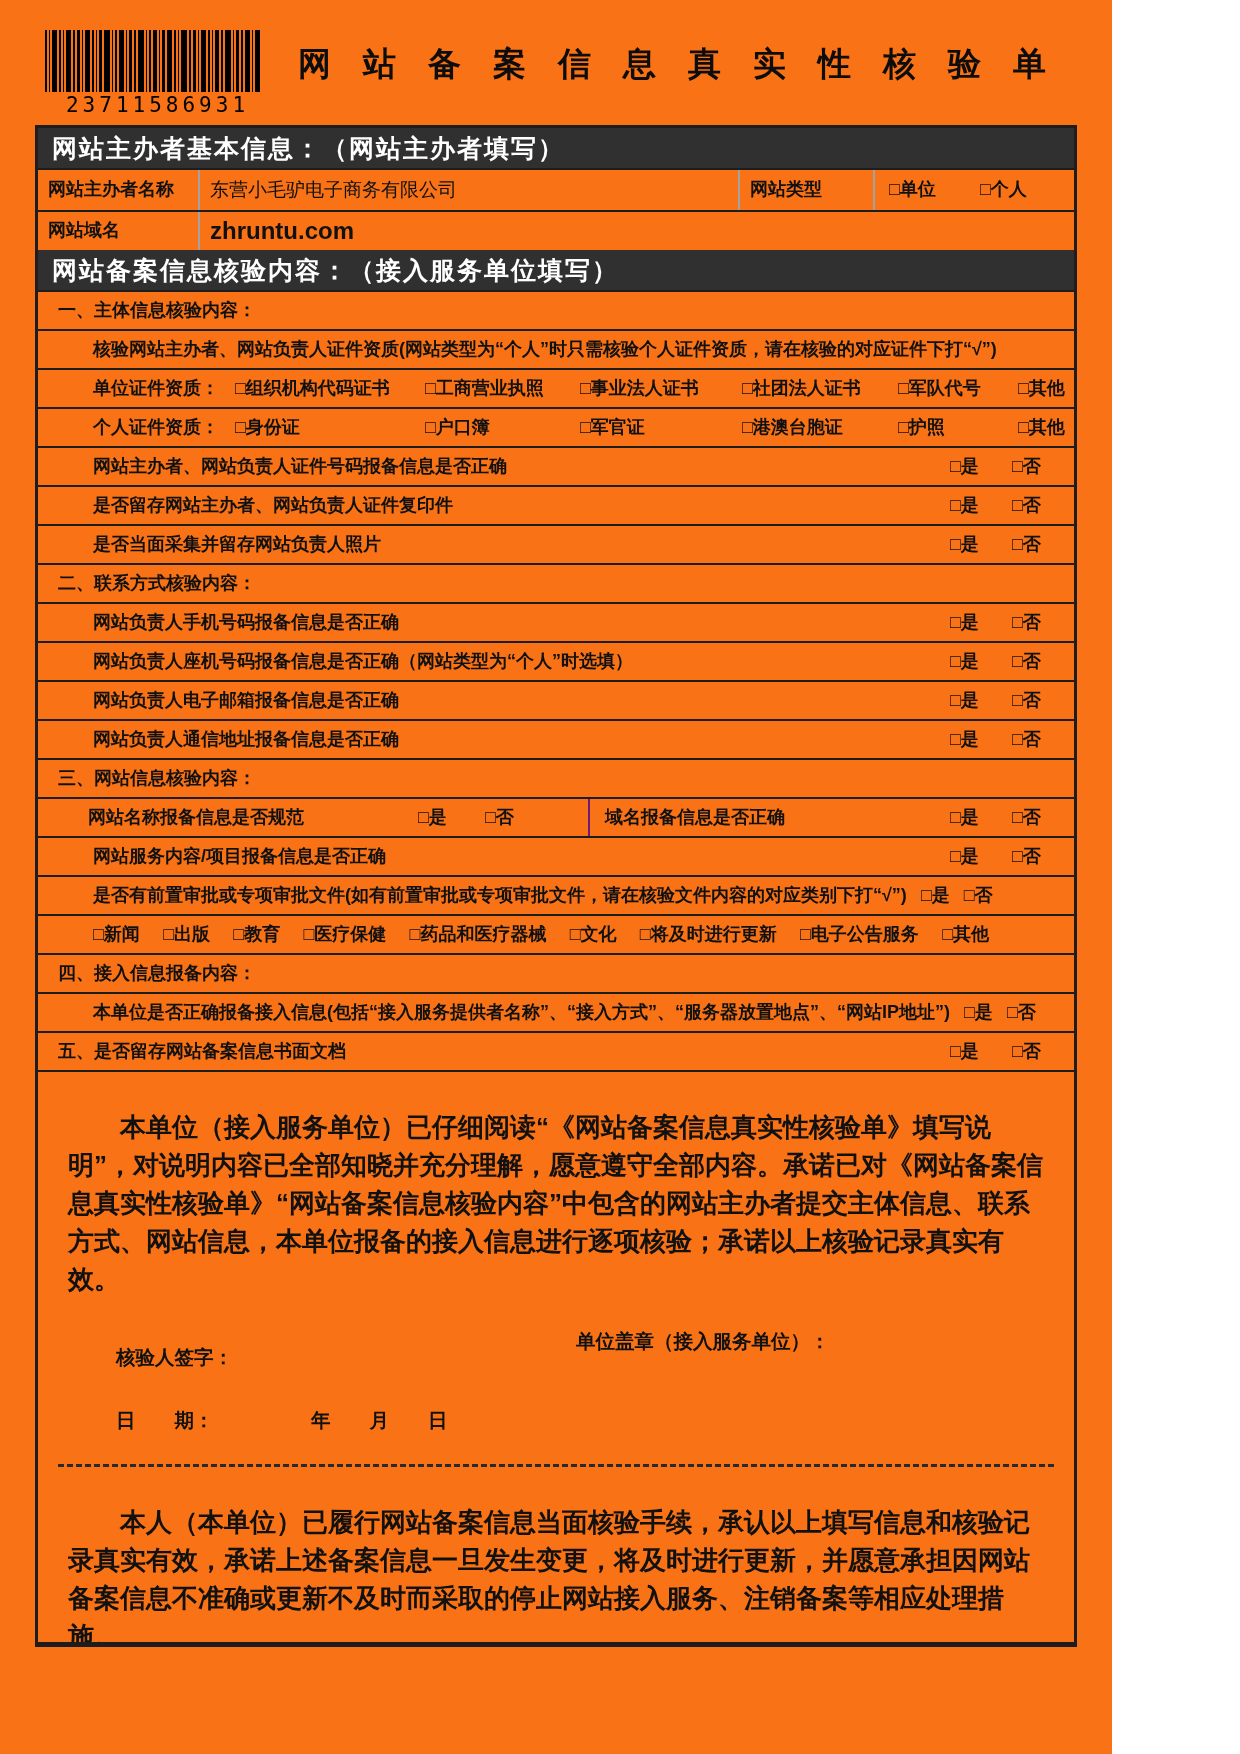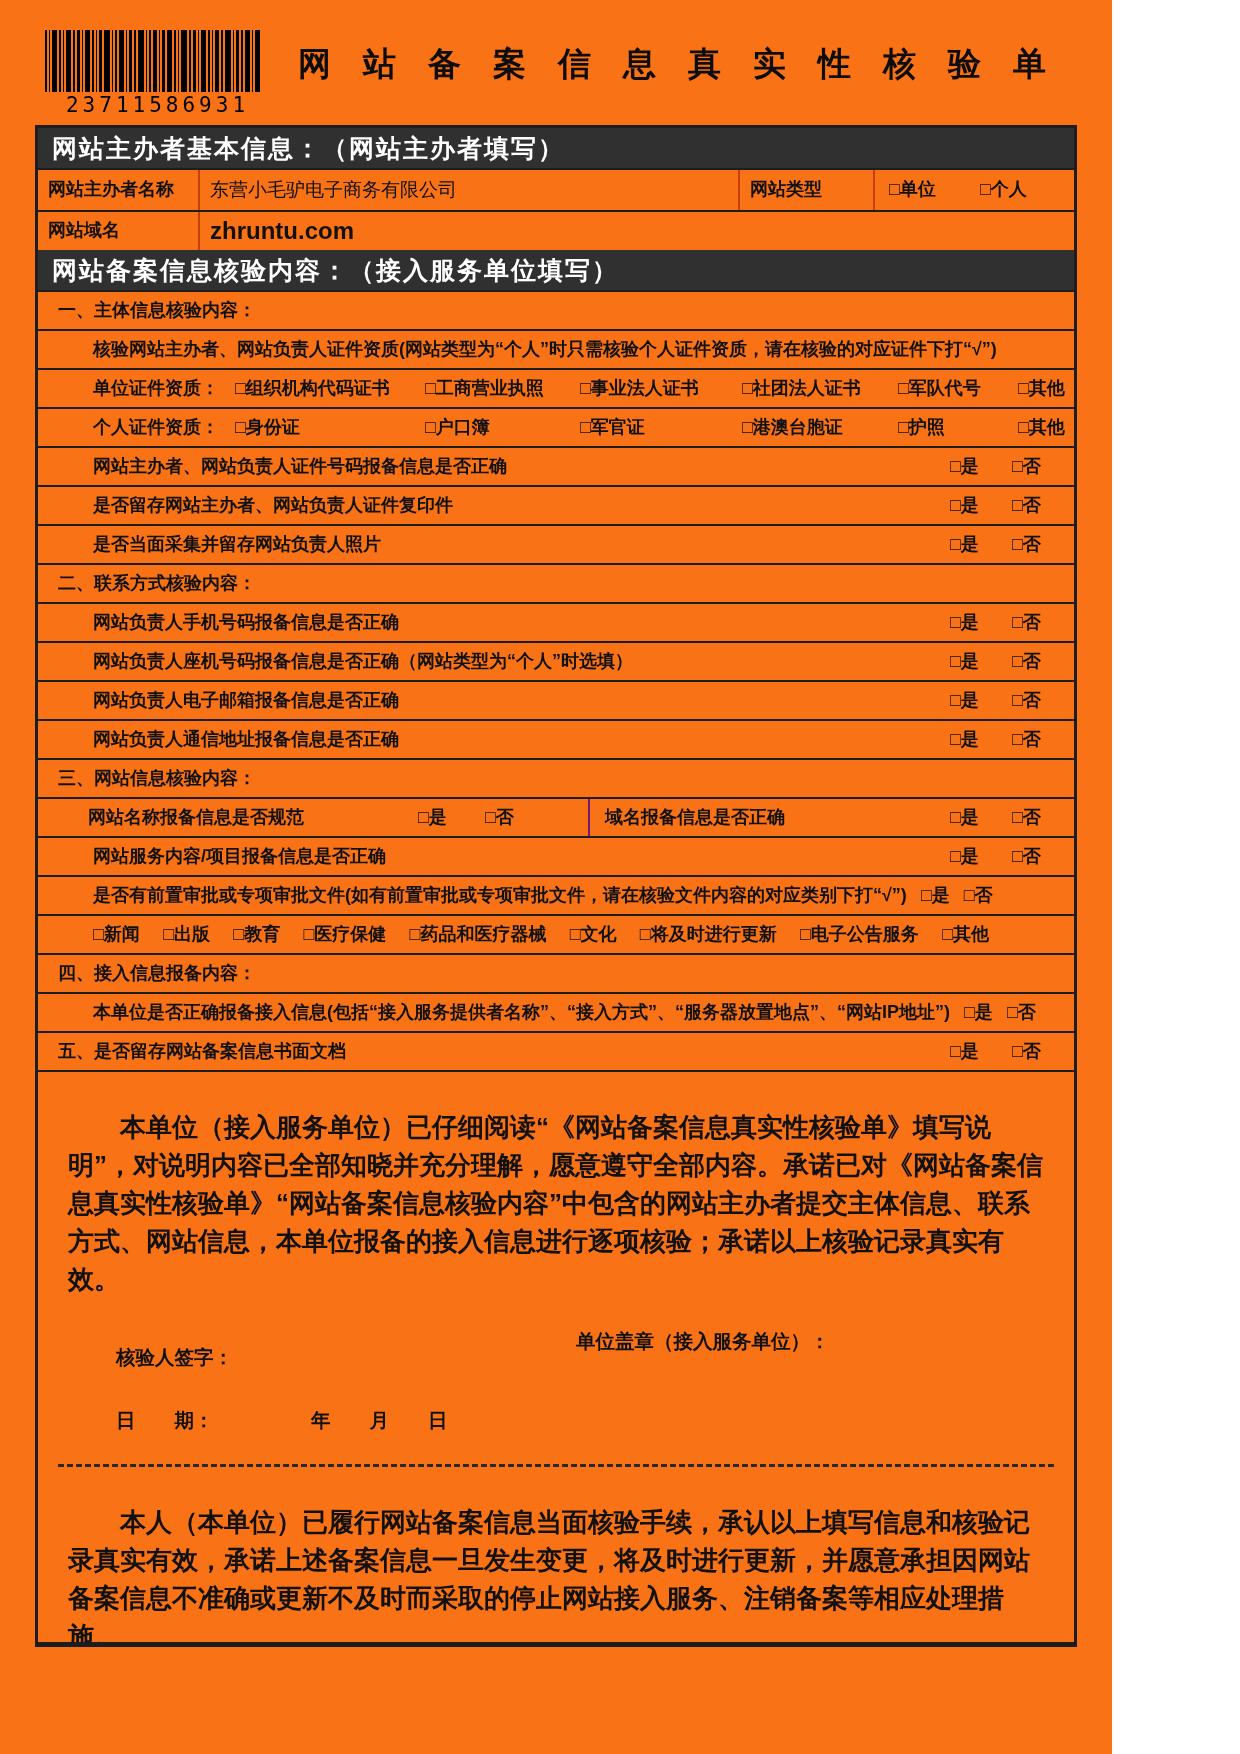--- a/index.html
+++ b/index.html
@@ -15,21 +15,21 @@
   .barcode-num { text-align:center; font-family:"DejaVu Sans Mono",monospace; font-size:21px; letter-spacing:4px; margin-top:1px; color:#000; }
   .form-title { font-size:33px; font-weight:bold; letter-spacing:32px; white-space:nowrap; margin:12px 0 0 28px; color:#0d0d0d; }
   
   .form { margin:0 35px; border:3px solid #1d1d1d; border-bottom:5px solid #1d1d1d; }
   .secbar { height:40px; line-height:40px; background:#303030; color:#fff; font-size:25px; font-weight:bold; padding-left:14px; letter-spacing:2px; }
   .row { position:relative; height:37px; line-height:36px; border-top:2px solid #1d1d1d; font-size:18px; font-weight:bold; white-space:nowrap; }
   .row:first-child { border-top:none; }
   .r1 { display:grid; grid-template-columns:162px 540px 135px 1fr; height:40px; line-height:39px; }
   .r2 { display:grid; grid-template-columns:162px 1fr; height:38px; line-height:37px; }
   .cell { padding-left:10px; }
-  .cell.bordered { border-right:2px solid #c2410c; }
+  .cell.bordered { border-right:2px solid #a3a3a3; }
   .cell.value { font-weight:normal; font-size:19px; }
   .cell.value-bold { font-weight:bold; font-size:24px; }
   .sitetype-opts { display:flex; gap:44px; padding-left:14px; }
   .heading { padding-left:20px; }
   .indent { padding-left:55px; }
   .cert { display:flex; padding-left:55px; }
   .cert-label { flex:0 0 142px; }
   .cert-opts { flex:1; display:grid; grid-template-columns:190px 155px 162px 156px 120px 1fr; }
   .cat { display:flex; justify-content:space-between; padding:0 85px 0 55px; }
   .yn .yes { position:absolute; left:912px; top:0; }

